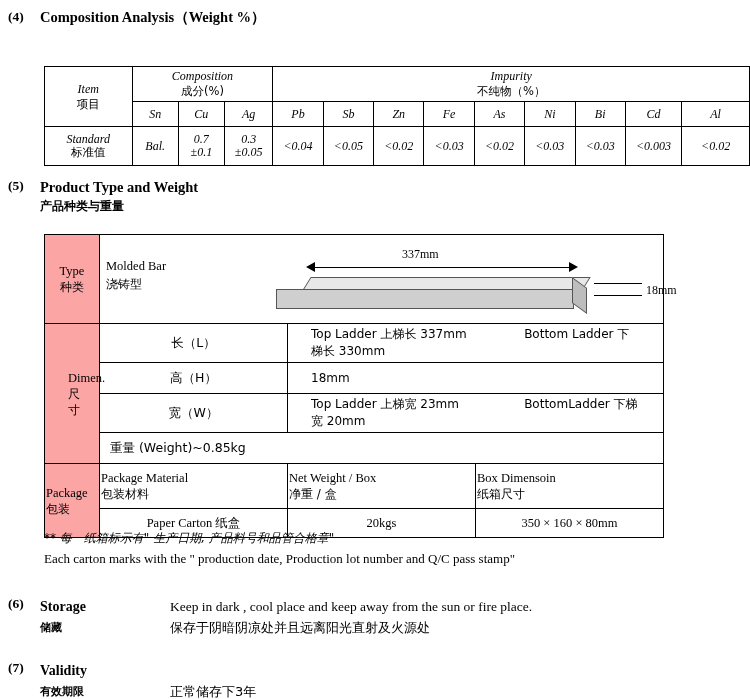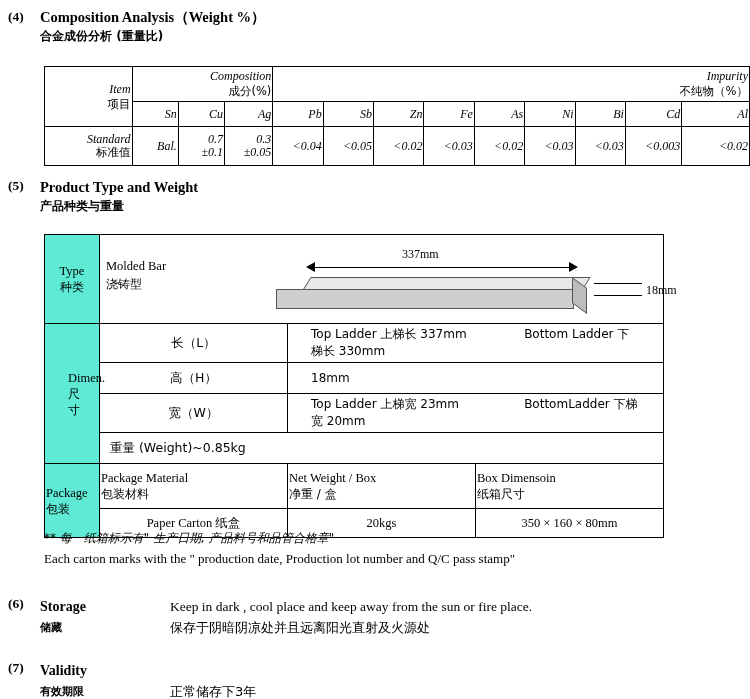--- a/index.html
+++ b/index.html
@@ -21,21 +21,21 @@
 
   
   #sec4{position:absolute;left:0;top:8px;width:750px;}
   #sec4 .sec-num{padding-top:1px;}
 
   
   .comp-wrap{position:absolute;left:44px;top:66px;}
   table.comp{border-collapse:collapse;table-layout:fixed;}
   table.comp td{
     border:1px solid #000;
-    text-align:right;
+    text-align:center;
     vertical-align:middle;
     font-size:12px;
     padding:2px 1px;
   }
   .italic{font-style:italic;}
   .cn{font-family:"DejaVu Sans", sans-serif;font-size:11.5px;font-style:normal;}
   .hdr-item{width:86px;height:46px;}
   .hdr-comp{width:98px;}
   .hdr-imp{}
   .sub{height:20px;font-style:italic;font-size:12px;}
@@ -43,21 +43,21 @@
   .two-line{line-height:13px;}
 
   
   #sec5{position:absolute;left:0;top:178px;width:750px;}
 
   
   .prod-wrap{position:absolute;left:44px;top:234px;width:620px;}
   table.prod{border-collapse:collapse;table-layout:fixed;width:620px;}
   table.prod td{border:1px solid #000;font-size:12.5px;vertical-align:middle;}
   td.green{
-    background:#5eead4;text-align:center;width:52px;
+    background:#fca5a5;text-align:center;width:52px;
     font-size:12.5px;line-height:16px;
   }
   .gl{font-family:"DejaVu Sans", sans-serif;font-size:12px;}
 
   .bar-cell{height:88px;position:relative;padding:0;}
   .bar-label{position:absolute;left:6px;top:22px;font-size:12.5px;line-height:18px;}
   .bar-label .gl{display:block;}
 
   
   .ingot{position:absolute;left:176px;top:18px;width:360px;height:56px;}
@@ -105,21 +105,20 @@
 </head>
 <body>
 
 <div class="page">
 
   <div id="sec4">
     <div class="sec">
       <div class="sec-num">(4)</div>
       <div class="sec-body">
         <div class="sec-title">Composition Analysis（Weight %）</div>
-        <div class="sec-title-cn gl">合金成份分析 (重量比)</div>
       </div>
     </div>
   </div>
 
   <div class="comp-wrap">
     <table class="comp">
       <tbody>
           <tr>
         <td class="hdr-item" rowspan="2">
           <div class="italic">Item</div>

